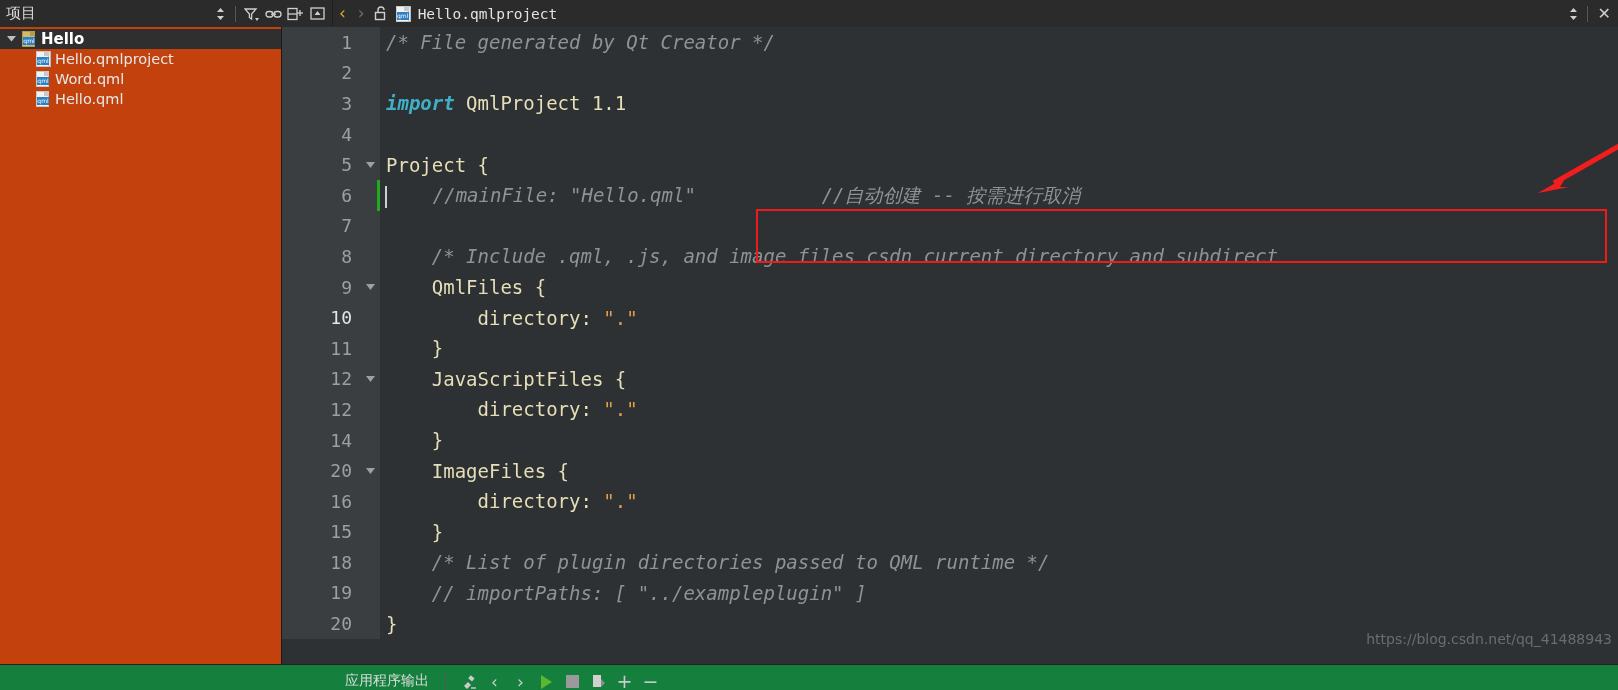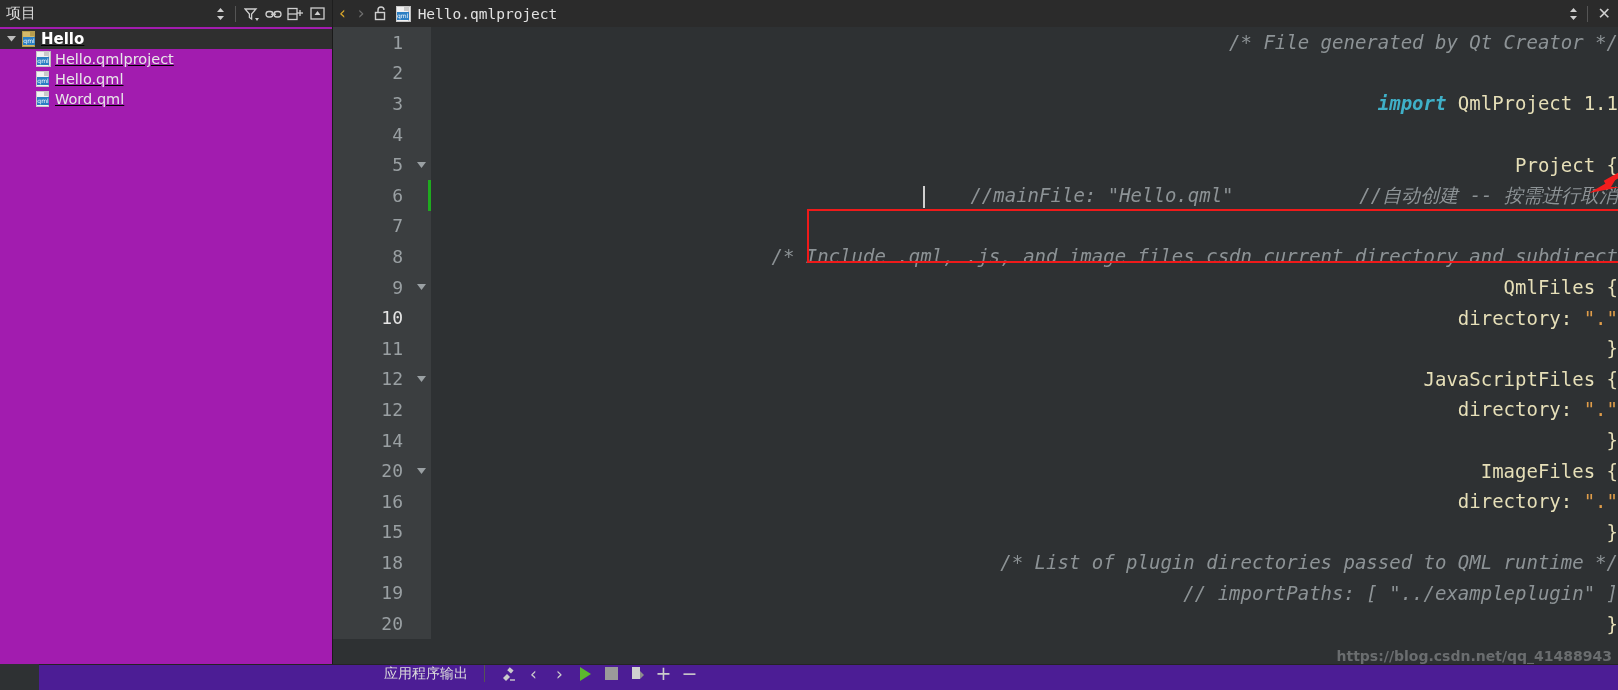--- a/index.html
+++ b/index.html
@@ -37,22 +37,22 @@
     padding-left: 7px; white-space: nowrap;
   }
   .tb-spacer { flex: 1; }
   .closebtn { color: #cfcfcf; font-size: 16px; padding: 0 7px; line-height: 1; }
 
   
   .body { flex: 1; display: flex; min-height: 0; }
 
   
   .sidebar {
-    width: 333px; background: #a21caf; flex: none;
-    border-right: 1px solid #1a1a1a; padding-top: 2px; overflow: hidden; text-decoration: underline;
+    width: 282px; background: #c2410c; flex: none;
+    border-right: 1px solid #1a1a1a; padding-top: 2px; overflow: hidden;
   }
   .trow { display: flex; align-items: center; height: 20px; white-space: nowrap; }
   .trow.sel { background: #2f2f2f; }
   .twist {
     width: 22px; text-align: center; color: #bdbdbd; font-size: 9px; flex: none;
   }
   .tlabel { font-size: 14.5px; color: #e8e8e8; padding-left: 4px; }
   .tlabel.root { font-weight: bold; color: #ffffff; font-size: 15px; }
   .indent { width: 36px; flex: none; }
 
@@ -97,48 +97,47 @@
   }
   .line.cur .lnum { color: #e5e5e5; font-weight: normal; }
   .fold {
     width: 20px; text-align: center; color: #9aa0a3; font-size: 9px; flex: none;
   }
   .chgmark {
     position: absolute; right: 0; top: 0; width: 3px; height: 100%; background: #1faa1f;
   }
   .code {
     flex: 1; padding-left: 6px; font-size: 19px; line-height: 30px;
-    color: #e6dfb8; font-family: "DejaVu Sans Mono", monospace; text-align: right;
+    color: #e6dfb8; font-family: "DejaVu Sans Mono", monospace;
   }
   .cursor-caret {
     display: inline-block; width: 2px; height: 22px; background: #cfcfcf;
     vertical-align: middle; margin-left: -1px;
   }
   .cmt { color: #8d9396; font-style: italic; }
   .kw  { color: #3fb0c8; font-style: italic; font-weight: bold; }
   .str { color: #e09d4a; }
   .id  { color: #e6dfb8; }
 
   
   .annobox {
     position: absolute; left: 474px; top: 182px; width: 851px; height: 54px;
     border: 2px solid #ef1a1a; pointer-events: none;
   }
   .annoarrow { position: absolute; left: 1240px; top: 80px; pointer-events: none; }
   .watermark {
-    position: absolute; right: 6px; bottom: 0;
+    position: absolute; right: 6px; bottom: 17px;
     color: #6a6d6f; font-size: 14px; font-family: "DejaVu Sans", sans-serif;
     white-space: nowrap;
-    font-weight: bold;
   }
 
   
   .bottombar {
-    height: 26px; flex: none; display: flex; align-items: flex-start;
-    background: #4c1d95; border-top: 1px solid #242424; margin-left: 39px;
+    height: 26px; flex: none; display: flex; align-items: flex-end;
+    background: #15803d; border-top: 1px solid #242424;
   }
   .bb-left { width: 333px; flex: none; }
   .bb-label {
     color: #dcdcdc; font-size: 14px; padding: 0 12px; white-space: nowrap;
     font-family: "DejaVu Sans", sans-serif;
   }
   .bb-icons { display: flex; align-items: center; gap: 9px; padding-left: 10px; }
   .bicon { width: 17px; height: 17px; display: flex; align-items: center; justify-content: center; color: #cbcbcb; }
   .tri-play { width: 0; height: 0; border-left: 11px solid #5cb82e; border-top: 7px solid transparent; border-bottom: 7px solid transparent; }
   .sq-stop { width: 13px; height: 13px; background: #9a9a9a; }
@@ -242,30 +241,30 @@
           </div>
           <div class="tlabel">Hello.qmlproject</div>
         </div>
         <div class="trow">
           <div class="indent"></div>
           <div class="qicon">
             <div class="page"></div>
             <div class="fold"></div>
             <div class="qml">qml</div>
           </div>
-          <div class="tlabel">Hello.qml</div>
+          <div class="tlabel">Word.qml</div>
         </div>
         <div class="trow">
           <div class="indent"></div>
           <div class="qicon">
             <div class="page"></div>
             <div class="fold"></div>
             <div class="qml">qml</div>
           </div>
-          <div class="tlabel">Word.qml</div>
+          <div class="tlabel">Hello.qml</div>
         </div>
       </div>
     <div class="editor">
       <div class="lines">
           <div class="line"><div class="gutter"><div class="lnum">1</div><div class="fold"></div></div><div class="code"><span class="cmt">/* File generated by Qt Creator */</span></div></div>
           <div class="line"><div class="gutter"><div class="lnum">2</div><div class="fold"></div></div><div class="code"></div></div>
           <div class="line"><div class="gutter"><div class="lnum">3</div><div class="fold"></div></div><div class="code"><span class="kw">import</span><span class="id"> QmlProject 1.1</span></div></div>
           <div class="line"><div class="gutter"><div class="lnum">4</div><div class="fold"></div></div><div class="code"></div></div>
           <div class="line"><div class="gutter"><div class="lnum">5</div><div class="fold"><svg width="9" height="6" viewBox="0 0 9 6">
                   <polygon points="0,0 9,0 4.5,6" fill="#9aa0a3"></polygon>

